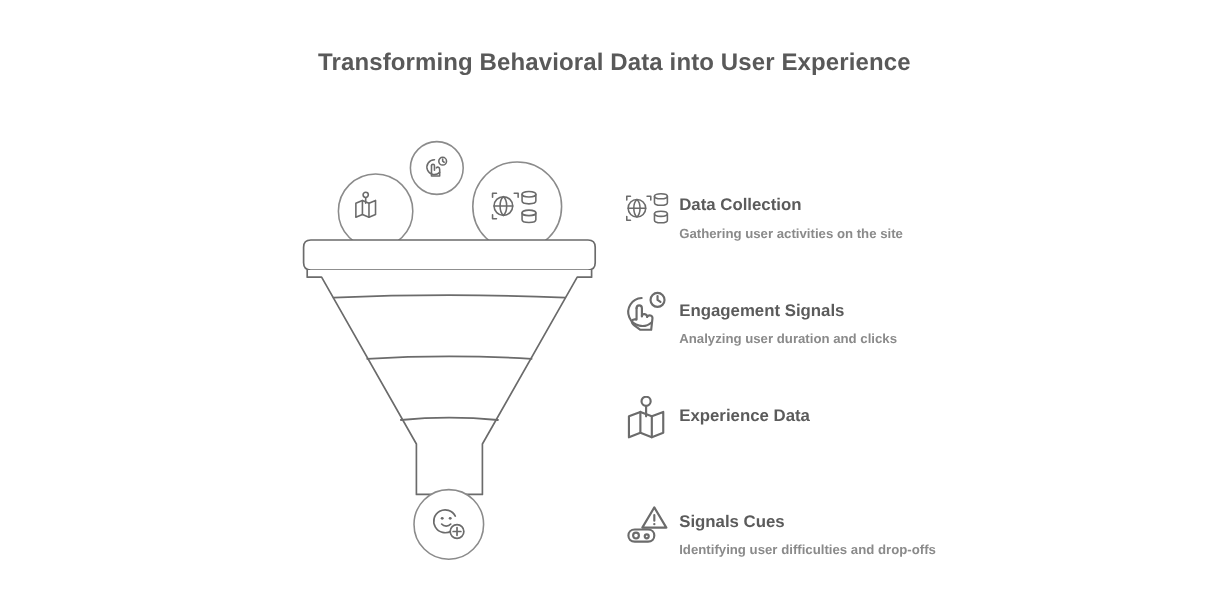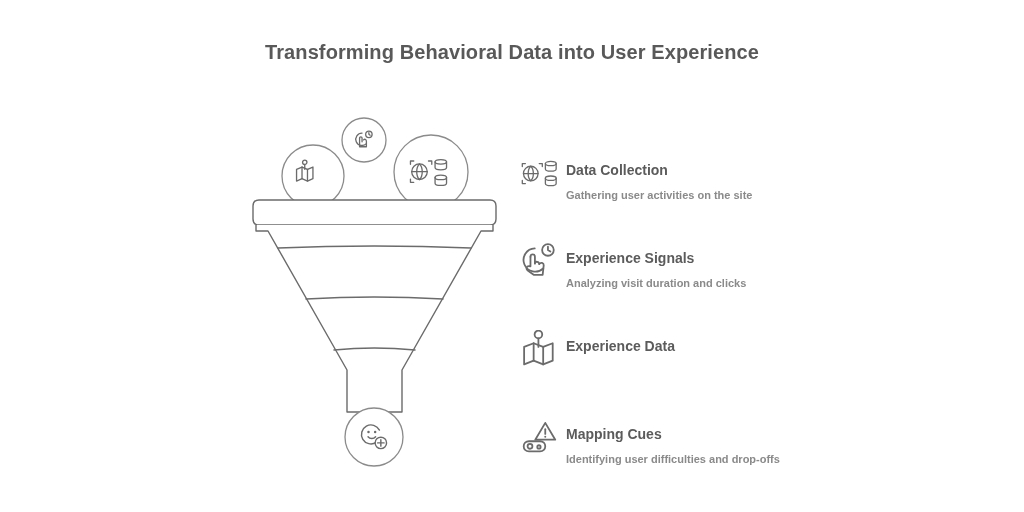--- a/index.html
+++ b/index.html
@@ -193,22 +193,22 @@
       <div class="legend-icon">
         <svg width="40" height="36" viewBox="0 0 36 34" fill="none" stroke="#6b6b6b" stroke-width="1.7" stroke-linecap="round" stroke-linejoin="round">
           <path d="M13 6 A11 11 0 1 0 21 25"></path>
           <circle cx="25.5" cy="7.5" r="5.5"></circle>
           <path d="M25.5 4.4 L25.5 7.5 L27.8 9"></path>
           <path d="M9 14 L9 23 C9 23 6 22 5.3 24.2 C4.8 26 6.5 27 8 28.2 L12 31 L20.5 31 L21.5 22 C21.7 19.6 18.5 18.8 17.3 20.8"></path>
           <path d="M9 14 C9 11 13.2 11 13.2 14 L13.2 20.5"></path>
           <path d="M13.2 20 C13.5 18 17.2 18.2 17.3 20.8"></path>
         </svg>
       </div>
-      <div class="legend-heading">Experience Signals</div>
-      <div class="legend-sub">Analyzing visit duration and clicks</div>
+      <div class="legend-heading">Engagement Signals</div>
+      <div class="legend-sub">Analyzing user duration and clicks</div>
     </div>
 
     <div class="legend-item i2">
       <div class="legend-icon">
         <svg width="40" height="36" viewBox="0 0 36 34" fill="none" stroke="#6b6b6b" stroke-width="1.7" stroke-linecap="round" stroke-linejoin="round">
           <path d="M3 16 L12 12.5 L21 16 L30 12.5 L30 29 L21 32.5 L12 29 L3 32.5 Z"></path>
           <path d="M12 12.5 L12 29"></path>
           <path d="M21 16 L21 32.5"></path>
           <path d="M16.5 16 L16.5 6.5"></path>
           <circle cx="16.5" cy="4.2" r="3.6" fill="#ffffff"></circle>
@@ -221,18 +221,18 @@
       <div class="legend-icon">
         <svg width="40" height="36" viewBox="0 0 38 34" fill="none" stroke="#6b6b6b" stroke-width="1.7" stroke-linecap="round" stroke-linejoin="round">
           <path d="M24 4.5 L33.5 20.5 L14.5 20.5 Z"></path>
           <path d="M24 10.5 L24 15"></path>
           <circle cx="24" cy="17.7" r="0.95" fill="#6b6b6b" stroke="none"></circle>
           <path d="M8.5 22 L19 22 C22 22 24 24 24 26.8 C24 29.6 22 31.6 19 31.6 L8.5 31.6 C5.5 31.6 3.5 29.6 3.5 26.8 C3.5 24 5.5 22 8.5 22 Z"></path>
           <circle cx="9.5" cy="26.8" r="2.3"></circle>
           <circle cx="18" cy="27.4" r="1.6"></circle>
         </svg>
       </div>
-      <div class="legend-heading">Mapping Cues</div>
+      <div class="legend-heading">Signals Cues</div>
       <div class="legend-sub">Identifying user difficulties and drop-offs</div>
     </div>
 
   </div>
 </div>
 
 </body></html>

